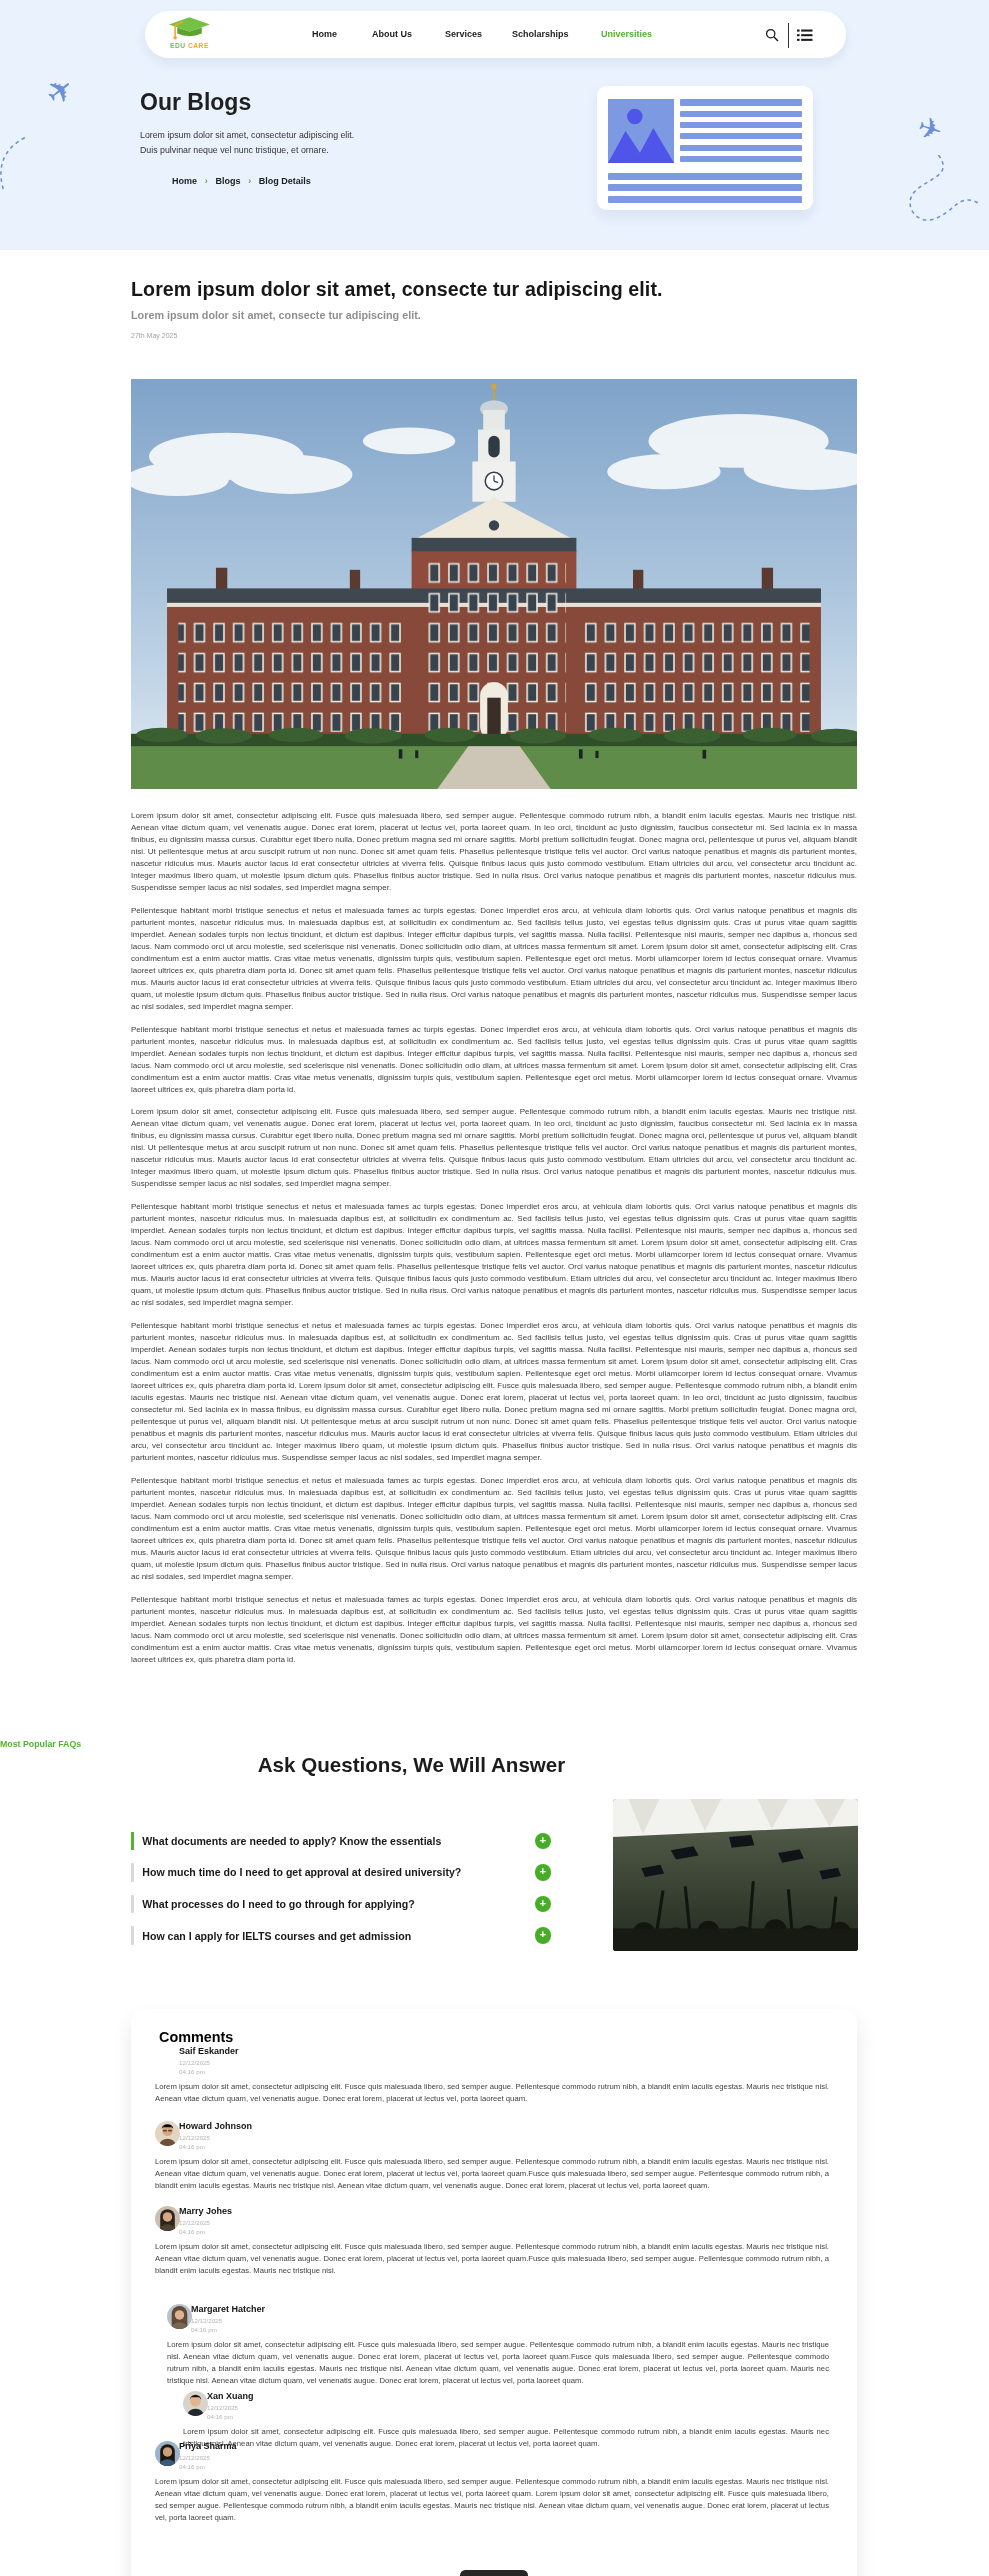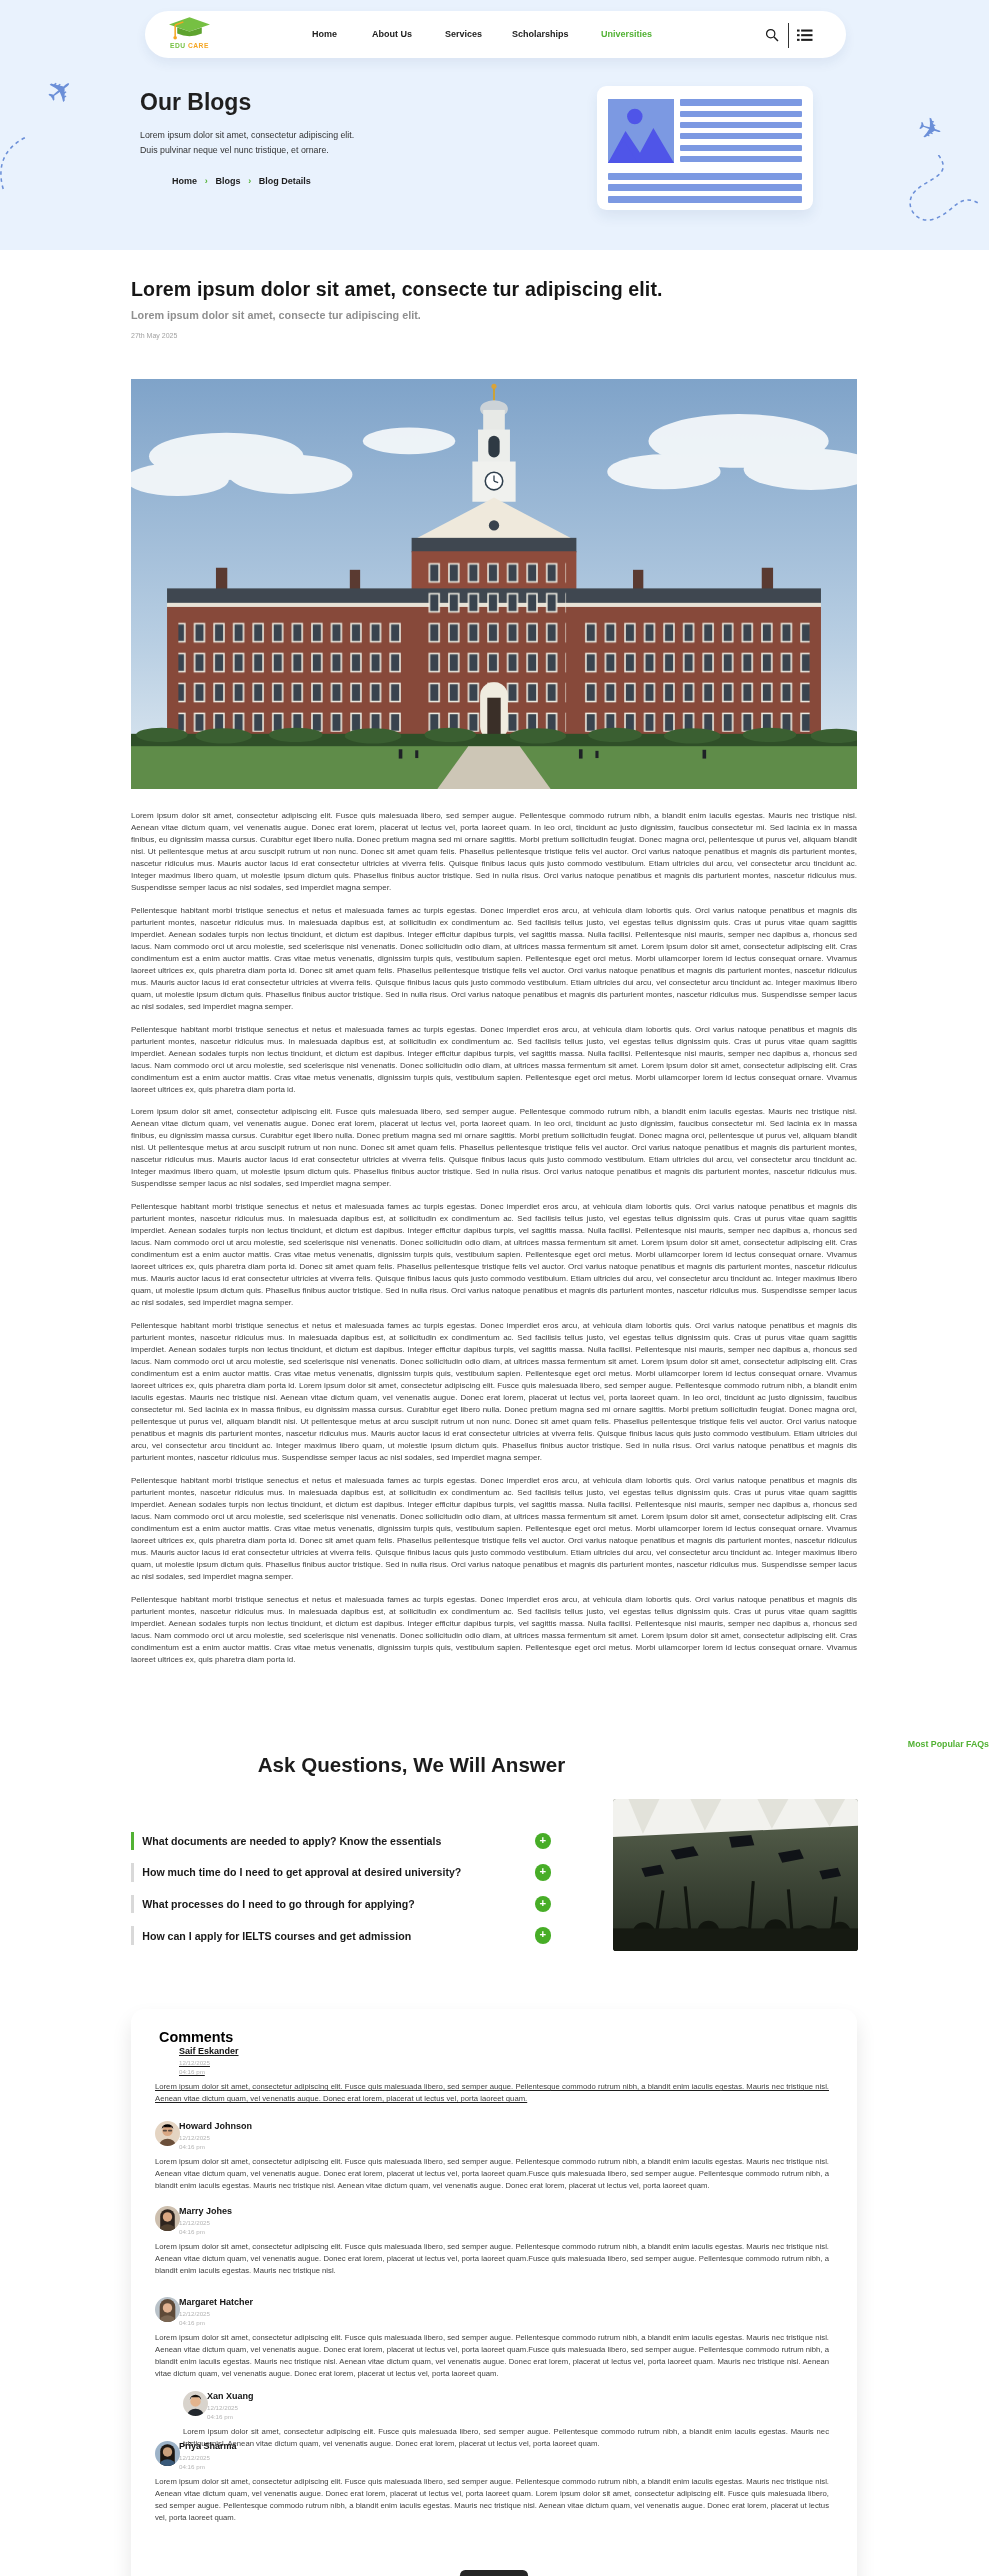--- a/index.html
+++ b/index.html
@@ -24,21 +24,21 @@
 
   
   .blog-title { position:absolute; left:131px; top:278px; font-size:19.6px; font-weight:800; color:#171717; letter-spacing:0.1px; }
   .blog-subtitle { position:absolute; left:131px; top:309px; font-size:10.8px; font-weight:600; color:#8f8f8f; }
   .blog-date { position:absolute; left:131px; top:332px; font-size:7px; color:#a2a2a2; }
   .blog-image { position:absolute; left:131px; top:379px; width:726px; height:410px; overflow:hidden; }
   .blog-body { position:absolute; left:131px; top:810px; width:726px; }
   .blog-body p { font-size:8px; line-height:12px; color:#3e3e3e; text-align:justify; margin-bottom:10.8px; }
 
   
-  .faq-label { position:absolute; left:0; top:1739px; width:989px; text-align:right; color:#52b234; font-size:8.8px; font-weight:700; }
+  .faq-label { position:absolute; left:0; top:1739px; width:989px; text-align:left; color:#52b234; font-size:8.8px; font-weight:700; }
   .faq-heading { position:absolute; left:0; top:1753px; width:823px; text-align:center; color:#1c1c1c; font-size:20.6px; font-weight:700; }
   .faq-list { position:absolute; left:131px; top:1807px; width:420px;margin-top:24px; }
   .faq-row { display:flex; align-items:center; height:19.6px; margin-bottom:12px; cursor:pointer; }
   .faq-bar { width:3.1px; height:18.5px; background:#d9d9d9; flex:0 0 3.1px; }
   .faq-row.active .faq-bar { background:#52b234; }
   .faq-q { margin-left:8.2px; font-size:10.6px; font-weight:700; color:#191919; flex:1; }
   .faq-plus { flex:0 0 16.5px; width:16.5px; height:16.5px; border-radius:50%; background:#47ad27; color:#fff;
               font-size:11.3px; line-height:15.5px; text-align:center; font-weight:700; cursor:pointer; }
   .faq-image { position:absolute; left:613px; top:1799px; width:245px; height:152px; border-radius:3.1px; overflow:hidden; }
 
@@ -305,21 +305,21 @@
           <circle cx="380" cy="270" r="24"></circle>
         <circle cx="440" cy="260" r="21"></circle>
       </g>
       <rect x="0" y="252" width="475" height="44" fill="#161a12"></rect>
     </svg>
   </div>
 
   <div class="comments-card">
     <h2 class="comments-heading">Comments</h2>
 
-    <div class="comment" style="top:37px;text-decoration:underline;">
+    <div class="comment" style="top:37px;">
       <div class="c-meta">
         <div class="c-name">Saif Eskander</div>
         <div class="c-date">12/12/2025</div>
         <div class="c-time">04:16 pm</div>
       </div>
       <div class="c-text">Lorem ipsum dolor sit amet, consectetur adipiscing elit. Fusce quis malesuada libero, sed semper augue. Pellentesque commodo rutrum nibh, a blandit enim iaculis egestas. Mauris nec tristique nisl. Aenean vitae dictum quam, vel venenatis augue. Donec erat lorem, placerat ut lectus vel, porta laoreet quam.</div>
     </div>
 
     <div class="comment" style="top:112px;">
       <div class="c-avatar">
@@ -351,21 +351,21 @@
           </svg>
       </div>
       <div class="c-meta">
         <div class="c-name">Marry Johes</div>
         <div class="c-date">12/12/2025</div>
         <div class="c-time">04:16 pm</div>
       </div>
       <div class="c-text">Lorem ipsum dolor sit amet, consectetur adipiscing elit. Fusce quis malesuada libero, sed semper augue. Pellentesque commodo rutrum nibh, a blandit enim iaculis egestas. Mauris nec tristique nisl. Aenean vitae dictum quam, vel venenatis augue. Donec erat lorem, placerat ut lectus vel, porta laoreet quam.Fusce quis malesuada libero, sed semper augue. Pellentesque commodo rutrum nibh, a blandit enim iaculis egestas. Mauris nec tristique nisl.</div>
     </div>
 
-    <div class="comment" style="top:288px;">
+    <div class="comment" style="top:295px;margin-left:12px;">
       <div class="c-avatar">
         <svg width="25" height="25" viewBox="0 0 48 48">
             <rect width="48" height="48" fill="#b9c2c9"></rect>
             <path d="M9,48 V19 a15,15 0 0 1 30,0 V48 Z" fill="#5e4a38"></path>
             <circle cx="24" cy="21" r="9" fill="#e0b291"></circle>
             <path d="M8,48 a16,13 0 0 1 32,0 Z" fill="#7a6652"></path>
           </svg>
       </div>
       <div class="c-meta">
         <div class="c-name">Margaret Hatcher</div>

